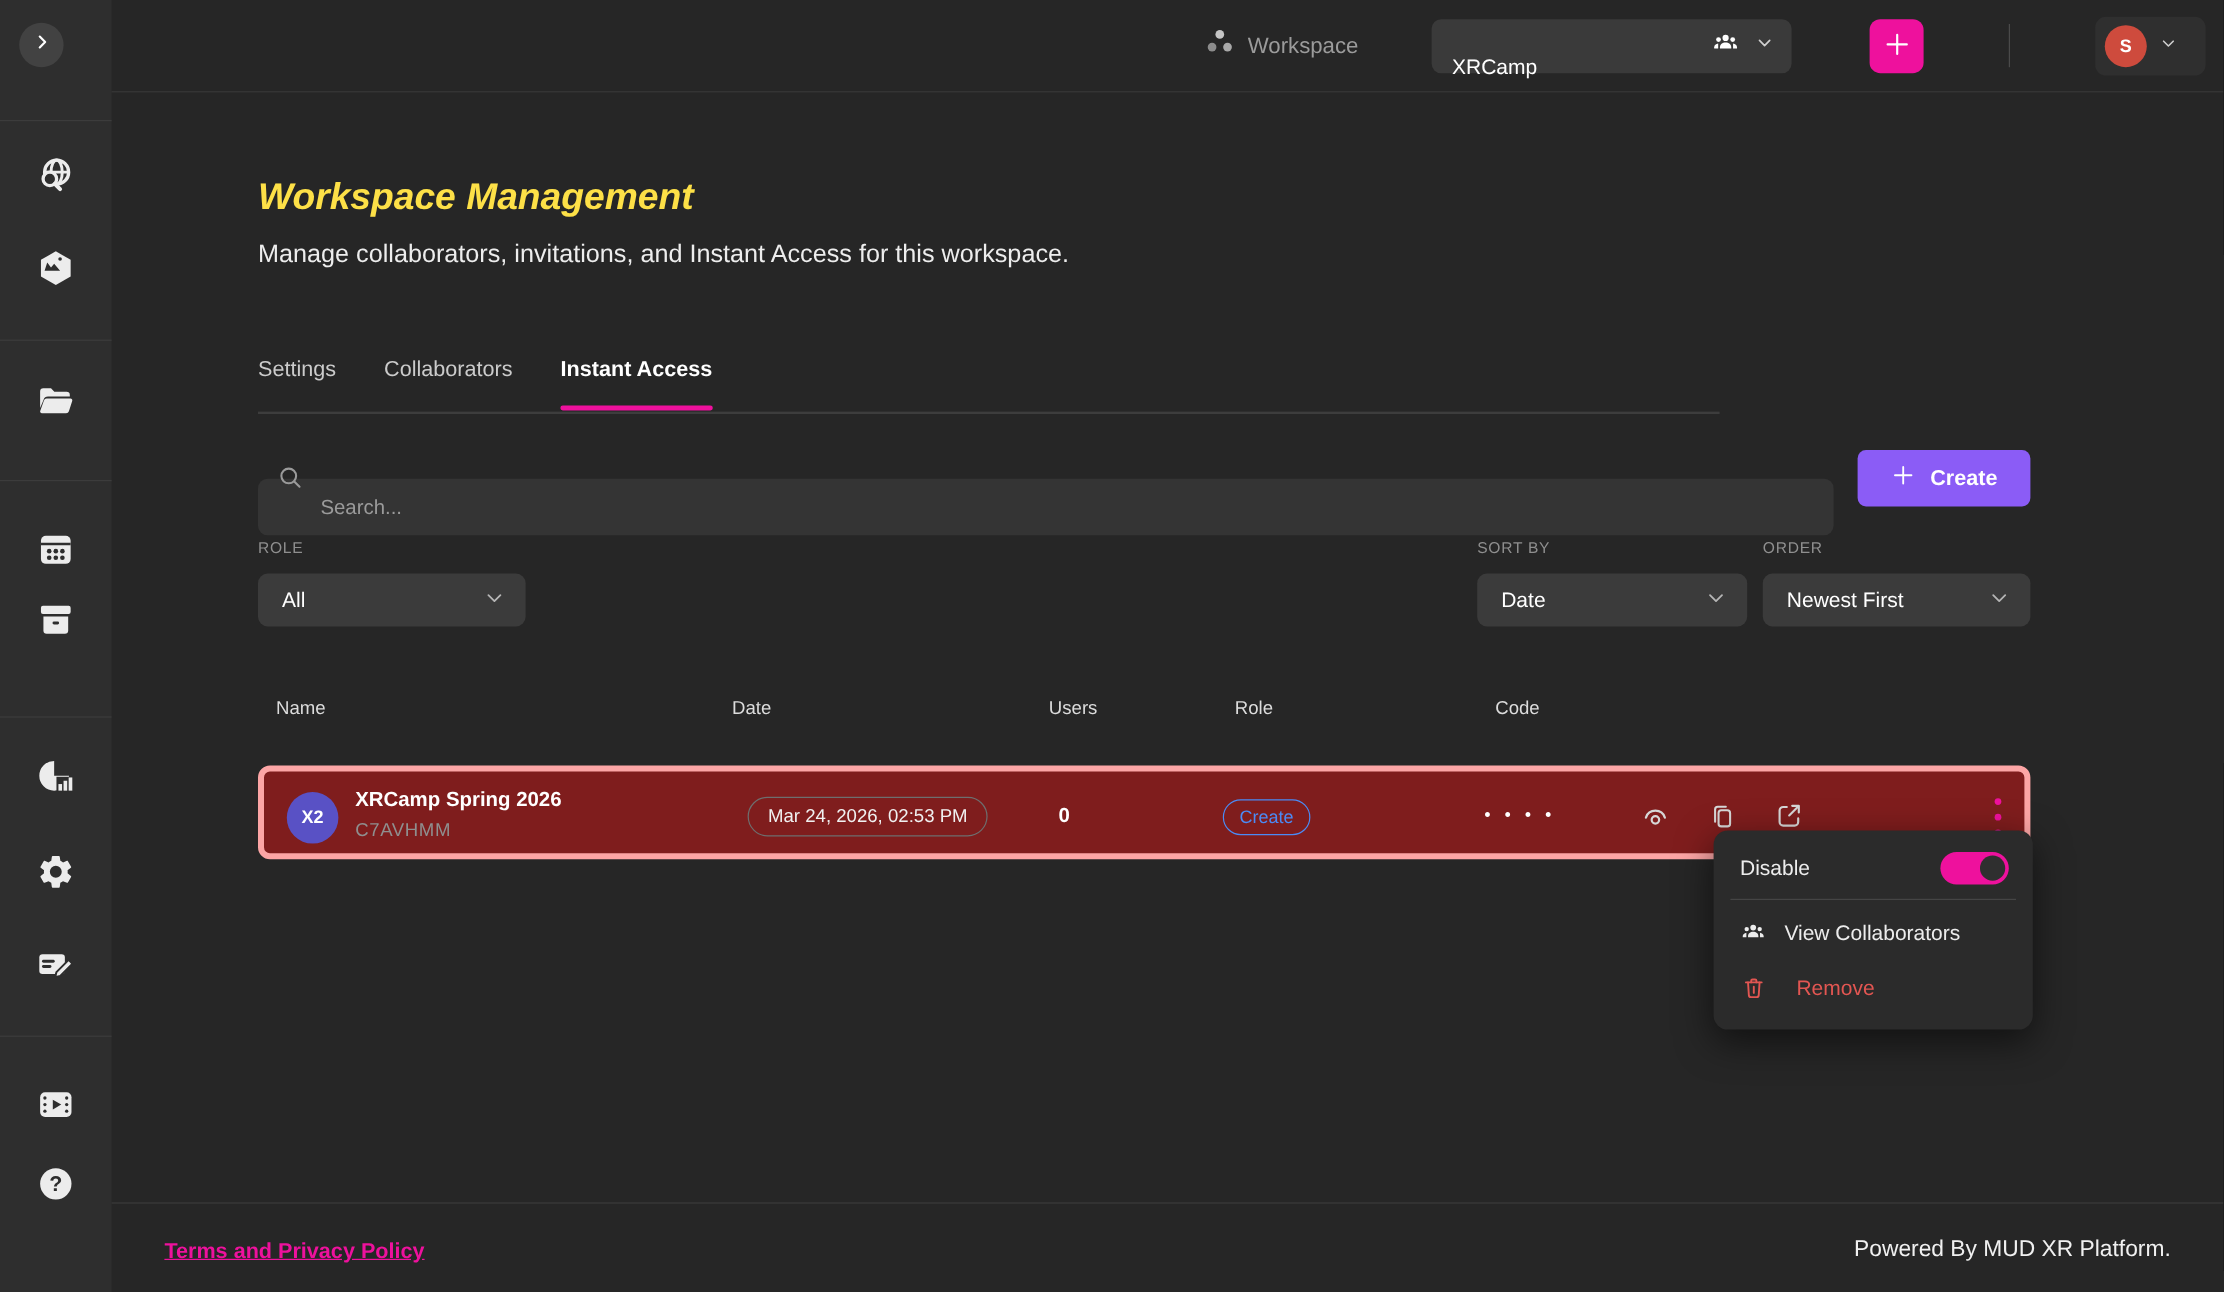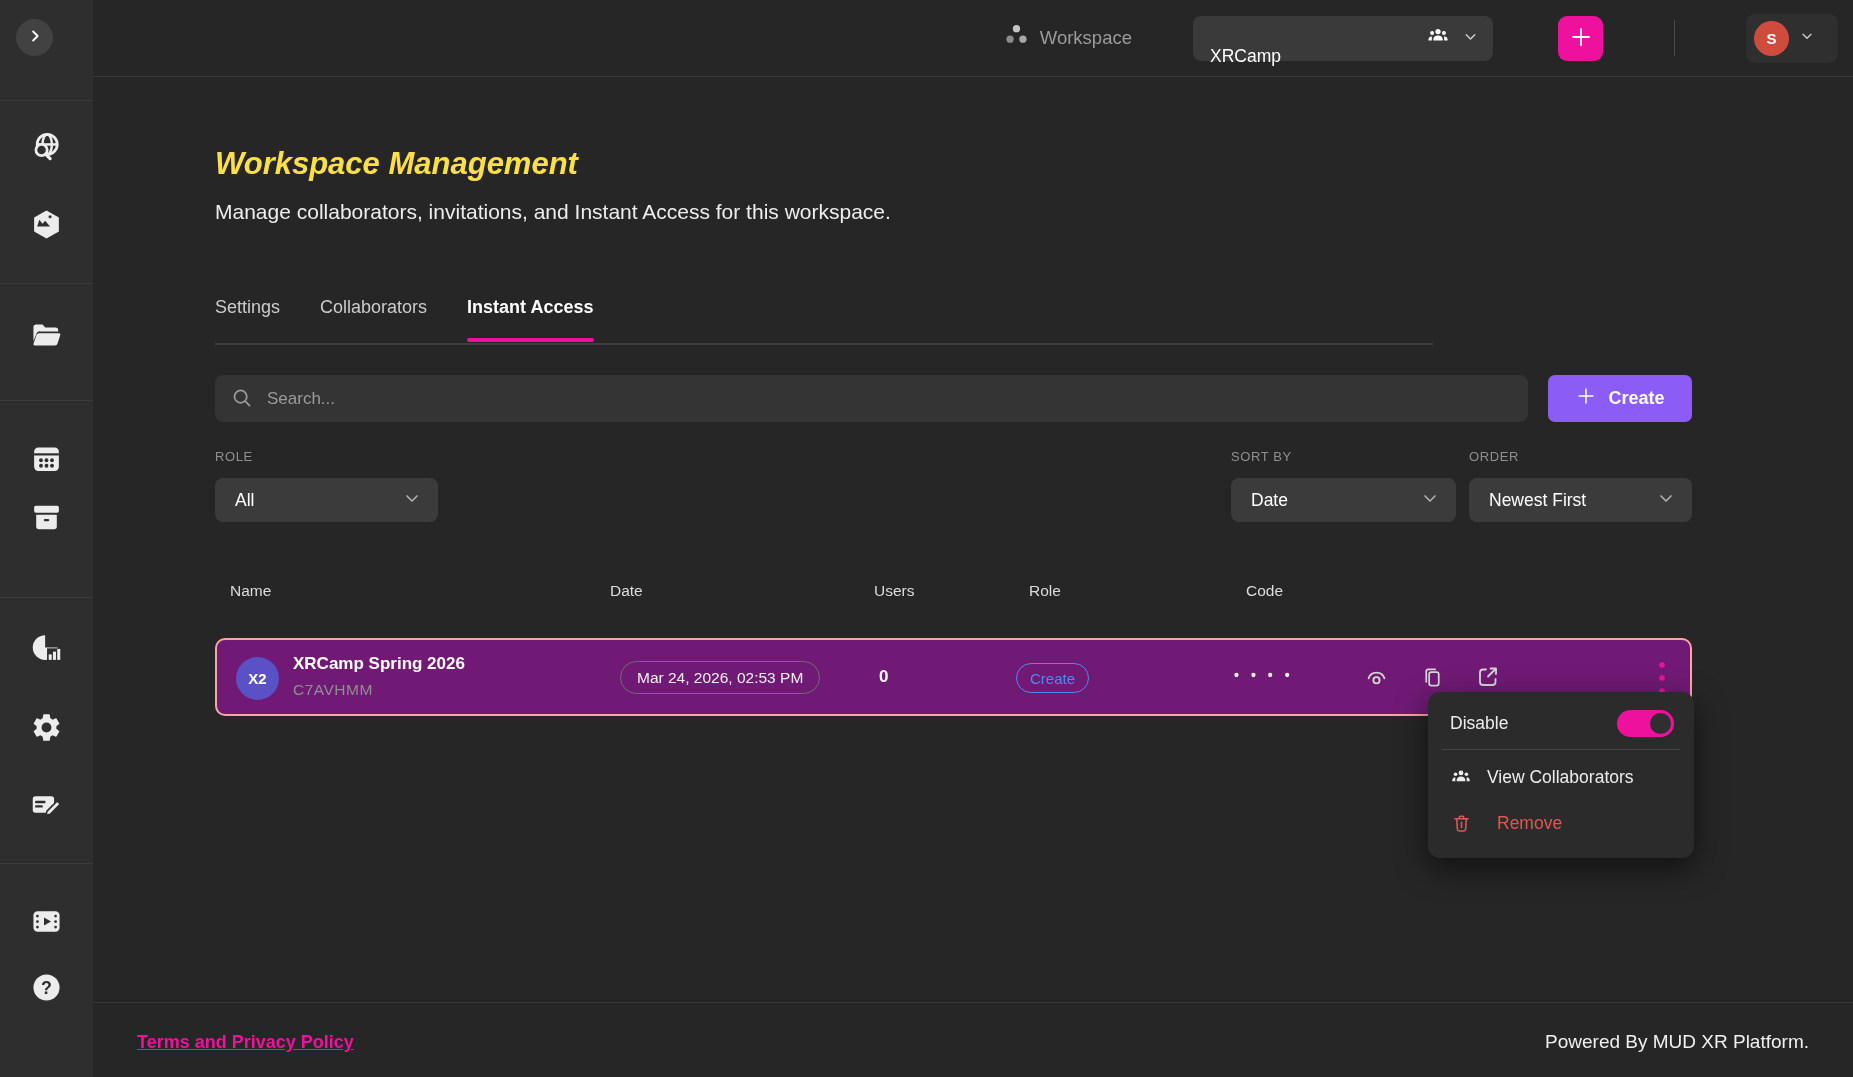--- a/index.html
+++ b/index.html
@@ -37,39 +37,39 @@
 
   .tabs-baseline{position:absolute;top:343px;left:0;width:1218px;height:2px;background:#3d3d3d;}
   .tabs{position:absolute;top:297px;left:0;display:flex;gap:40px;}
   .tab{position:relative;font-size:18px;color:#cbcbcb;padding-bottom:24px;cursor:pointer;}
   .tab.active{color:#fff;font-weight:bold;}
   .tab.active::after{content:"";position:absolute;left:0;right:0;bottom:0;height:4px;background:#EE119D;border-radius:2px;}
 
   .search-wrap{position:absolute;top:375px;left:0;width:1313px;height:47px;}
   .search-wrap input{width:100%;height:100%;background:#343434;border:none;border-radius:8px;
        padding:0 16px 0 52px;box-sizing:border-box;color:#e8e8e8;font-size:17px;outline:none;
-       font-family:"Liberation Sans","DejaVu Sans",sans-serif;}
+       font-family:"Liberation Sans","DejaVu Sans",sans-serif;margin-top:24px;}
   .search-wrap input::placeholder{color:#9a9a9a;}
   .search-icon{position:absolute;left:16px;top:12px;width:22px;height:22px;color:#9a9a9a;}
 
   .create-btn{position:absolute;top:375px;left:1333px;width:144px;height:47px;background:#8b5cf6;border:none;
        border-radius:7px;color:#fff;font-size:18px;font-weight:bold;display:flex;align-items:center;
        justify-content:center;gap:11px;cursor:pointer;font-family:inherit;}
 
   .filter-label{position:absolute;top:449px;font-size:13px;color:#8f8f8f;letter-spacing:.6px;}
   .dd{position:absolute;top:478px;height:44px;background:#3b3b3b;border-radius:8px;display:flex;
        align-items:center;justify-content:space-between;padding:0 16px 0 20px;box-sizing:border-box;
        color:#fff;font-size:17.5px;cursor:pointer;}
   .dd .chev{color:#b5b5b5;}
 
   .thead{position:absolute;top:582px;left:0;width:1477px;height:20px;font-size:15.5px;color:#dcdcdc;}
   .th{position:absolute;top:0;}
 
-  .row-card{position:absolute;top:638px;left:0;width:1477px;height:78px;background:#701a75;
-       border:2px solid #fca5a5;border-radius:10px;box-sizing:border-box;}
+  .row-card{position:absolute;top:638px;left:0;width:1477px;height:78px;background:#7f1d1d;
+       border:5px solid #fca5a5;border-radius:10px;box-sizing:border-box;}
   .row-avatar{position:absolute;left:19px;top:17px;width:43px;height:43px;border-radius:50%;background:#5951C5;
        color:#fff;font-size:15px;font-weight:bold;display:flex;align-items:center;justify-content:center;}
   .row-name{position:absolute;left:76px;top:14px;font-size:17px;font-weight:bold;color:#fff;}
   .row-code-id{position:absolute;left:76px;top:41px;font-size:15.5px;color:#8f8f8f;letter-spacing:.5px;}
   .date-badge{position:absolute;left:403px;top:21px;height:33px;padding:0 16px;border:1px solid #6e6e6e;
        border-radius:17px;display:inline-flex;align-items:center;font-size:15.5px;color:#f0f0f0;box-sizing:border-box;}
   .row-users{position:absolute;left:662px;top:27px;font-size:17px;font-weight:bold;color:#fff;}
   .role-badge{position:absolute;left:799px;top:23px;height:30px;padding:0 13px;border:1.5px solid #4B8BF5;
        border-radius:16px;display:inline-flex;align-items:center;font-size:15px;color:#4B8BF5;box-sizing:border-box;}
   .code-masked{position:absolute;left:1017px;top:27px;font-size:14px;font-weight:bold;color:#fff;letter-spacing:12px;}

